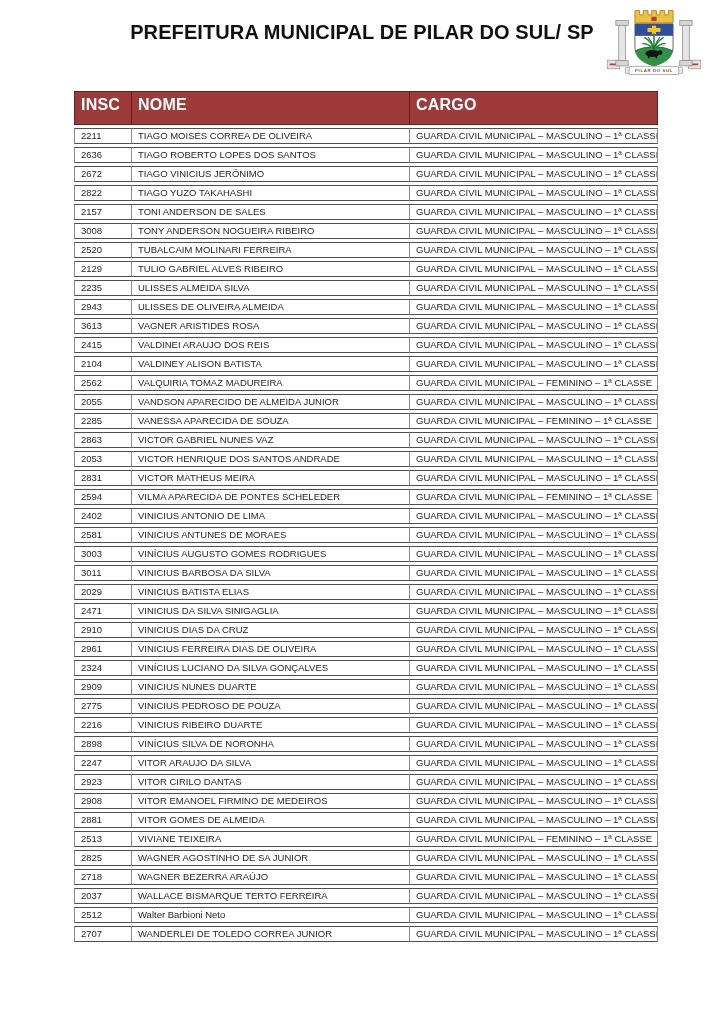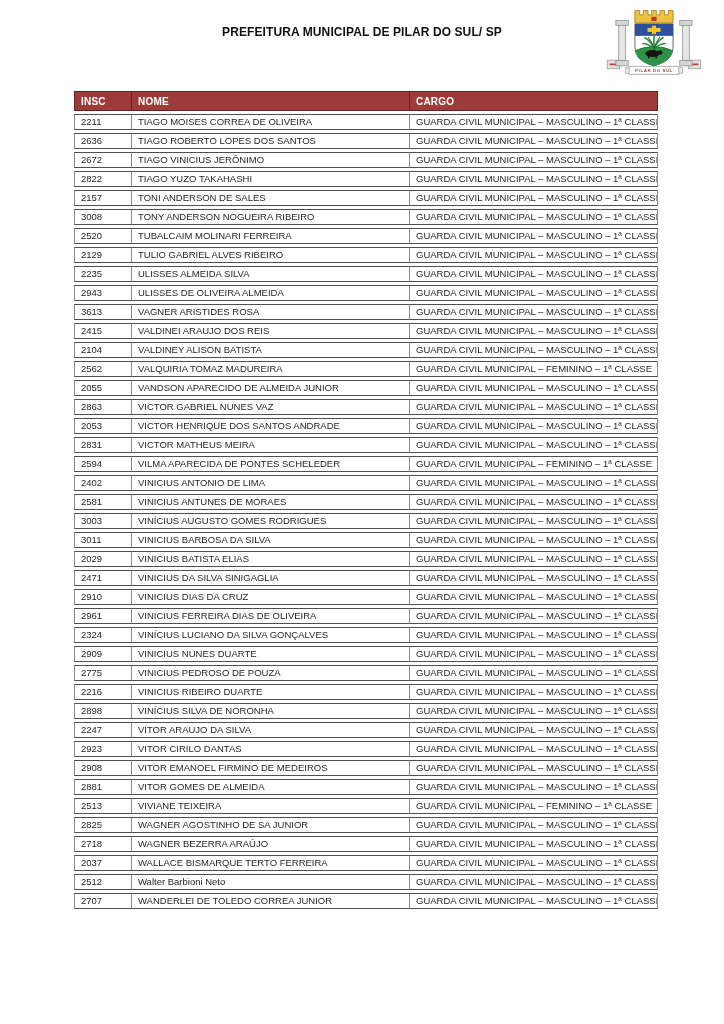--- a/index.html
+++ b/index.html
@@ -12,45 +12,45 @@
     --header-bg: #9c3b39;
     --header-text: #ffffff;
     --body-text: #1f1f1f;
   }
   .title-block {
     position: absolute;
     top: 23px; left: 0;
     width: 724px;
     text-align: center;
     font-weight: bold;
-    font-size: 12px;
+    font-size: 20px;
     line-height: 19px;
     color: #101010;
     letter-spacing: 0.1px;
   }
   .logo {
     position: absolute;
     top: 2px; right: 22px;
     width: 96px; height: 82px;
   }
   table.results {
     position: absolute;
     top: 88px; left: 74px;
     width: 584px;
     table-layout: fixed;
     border-collapse: separate;
     border-spacing: 0 3px;
   }
   th {
     background: var(--header-bg);
     color: var(--header-text);
-    font-size: 10px;
+    font-size: 16px;
     font-weight: bold;
     text-align: left;
-    padding: 4px 6px 3px 6px;
+    padding: 4px 6px 10px 6px;
     border: 1px solid #5e2422;
     letter-spacing: 0.2px;
   }
   th:not(:first-child) { border-left: none; }
   td {
     background: #ffffff;
     color: var(--body-text);
     font-size: 9.5px;
     line-height: 14px;
     height: 14px;
@@ -219,20 +219,25 @@
         <td class="col-insc">2562</td>
         <td class="col-nome">VALQUIRIA TOMAZ MADUREIRA</td>
         <td class="col-cargo">GUARDA CIVIL MUNICIPAL – FEMININO – 1ª CLASSE</td>
       </tr>
       <tr>
         <td class="col-insc">2055</td>
         <td class="col-nome">VANDSON APARECIDO DE ALMEIDA JUNIOR</td>
         <td class="col-cargo">GUARDA CIVIL MUNICIPAL – MASCULINO – 1ª CLASSE</td>
       </tr>
       <tr>
+        <td class="col-insc">2285</td>
+        <td class="col-nome">VANESSA APARECIDA DE SOUZA</td>
+        <td class="col-cargo">GUARDA CIVIL MUNICIPAL – FEMININO – 1ª CLASSE</td>
+      </tr>
+      <tr>
         <td class="col-insc">2863</td>
         <td class="col-nome">VICTOR GABRIEL NUNES VAZ</td>
         <td class="col-cargo">GUARDA CIVIL MUNICIPAL – MASCULINO – 1ª CLASSE</td>
       </tr>
       <tr>
         <td class="col-insc">2053</td>
         <td class="col-nome">VICTOR HENRIQUE DOS SANTOS ANDRADE</td>
         <td class="col-cargo">GUARDA CIVIL MUNICIPAL – MASCULINO – 1ª CLASSE</td>
       </tr>
       <tr>

